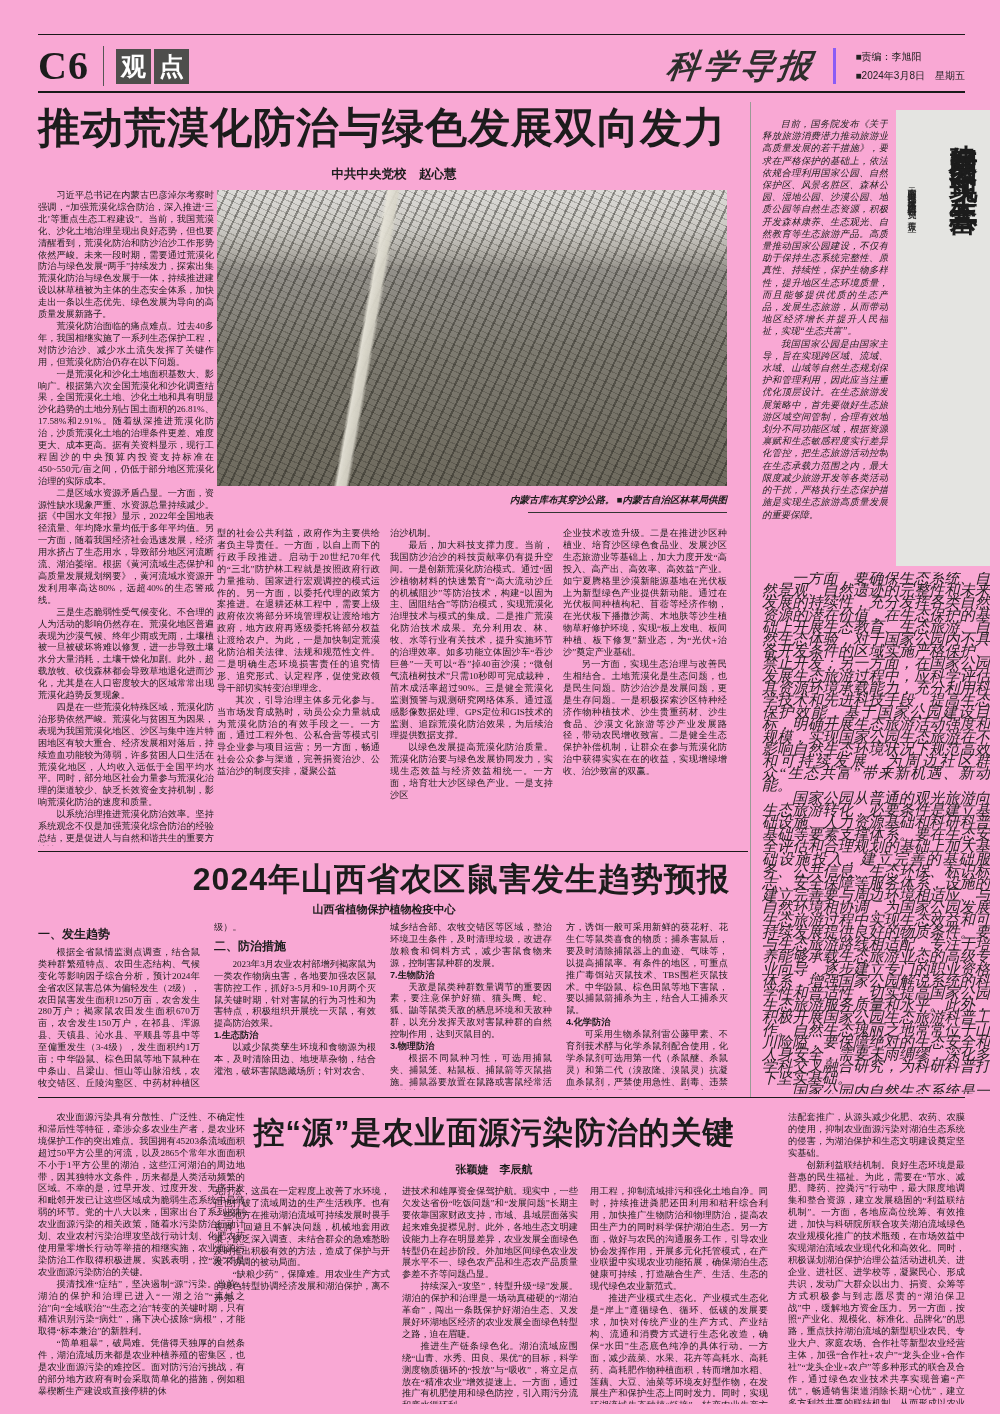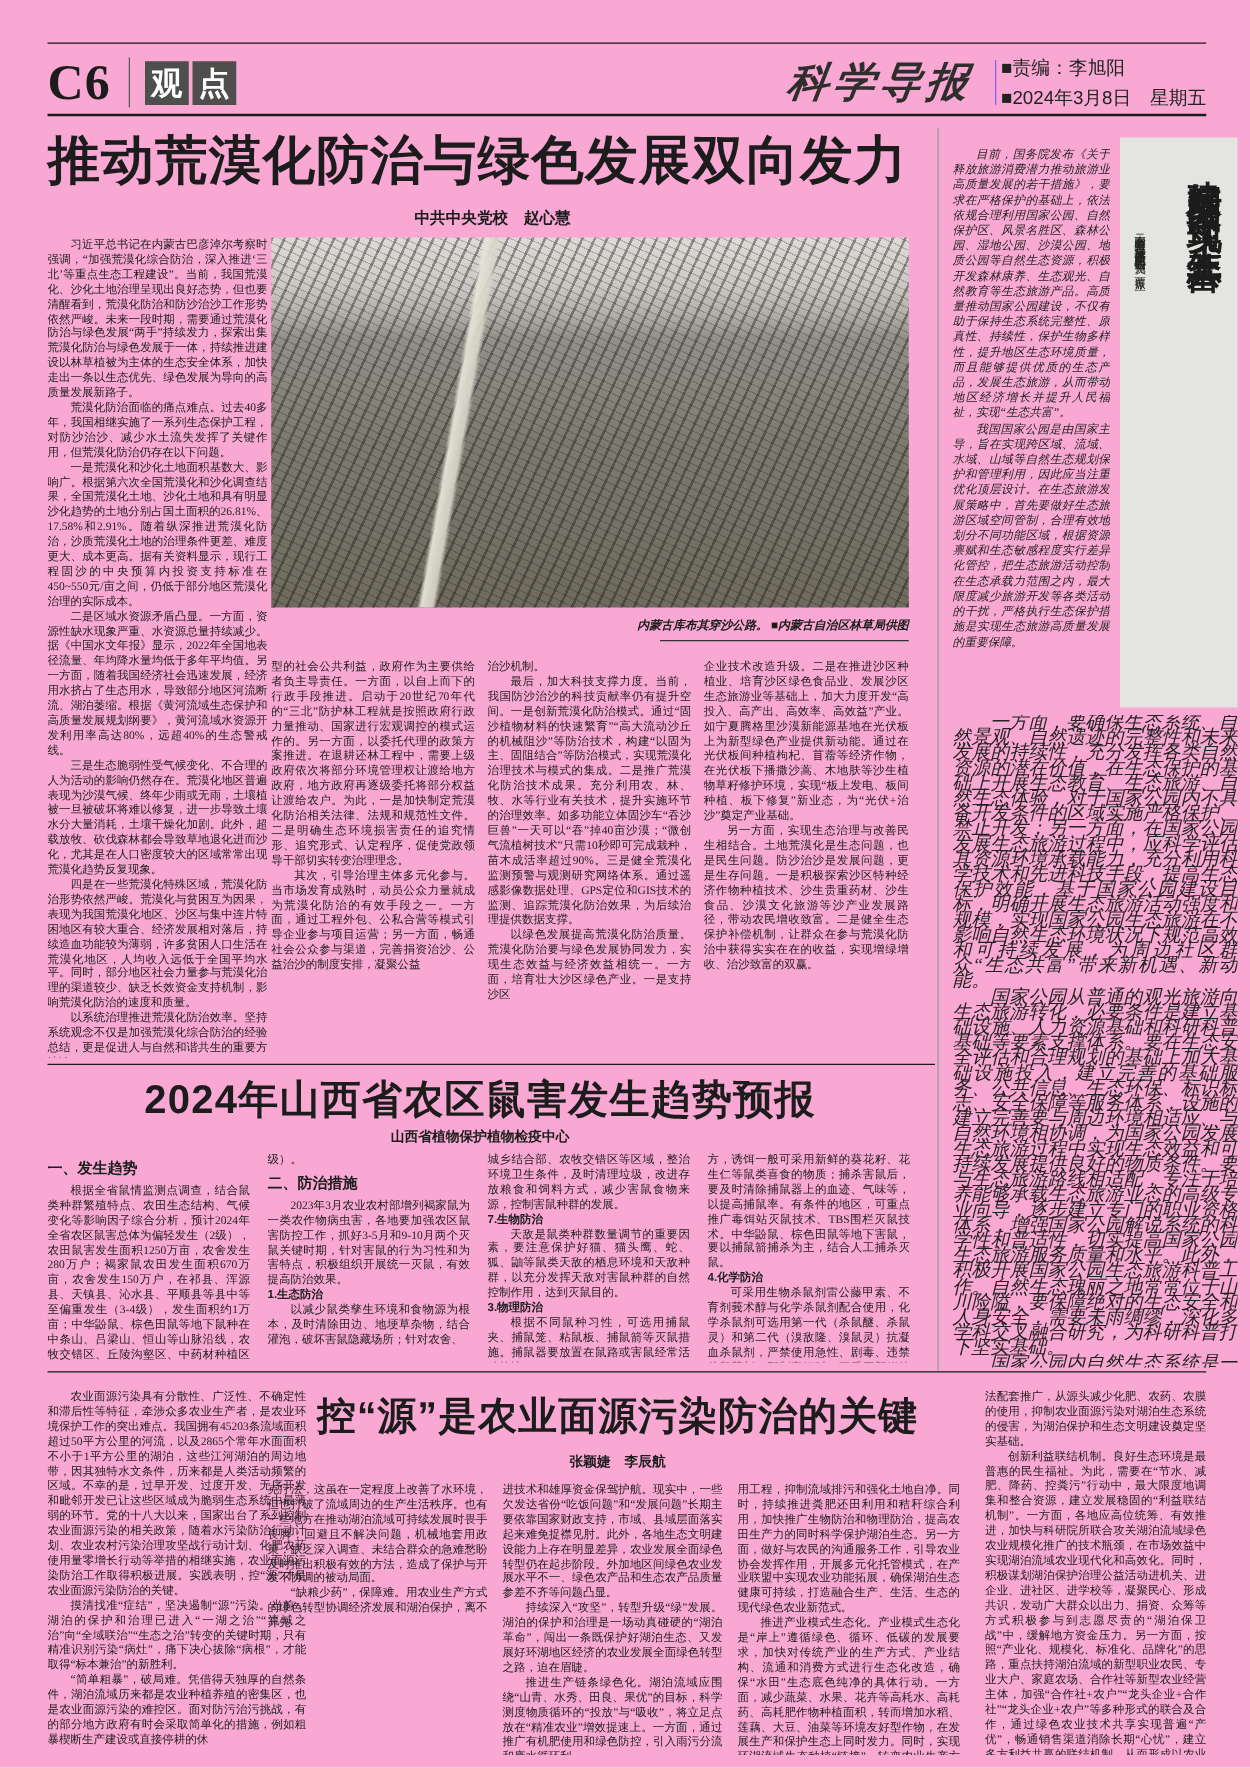--- a/index.html
+++ b/index.html
@@ -10,23 +10,23 @@
 
   
   .header{position:absolute;left:38px;top:42px;width:927px;height:48px;display:flex;align-items:center;}
   .pageno{font-family:"Liberation Serif",serif;font-size:40px;font-weight:bold;letter-spacing:1px;line-height:44px;}
   .hdr-div{width:1px;height:40px;background:#555;margin:0 12px 0 14px;}
   .badge{display:flex;gap:3px;}
   .badge span{width:35px;height:35px;background:#4e4e4c;color:#fff;display:flex;align-items:center;justify-content:center;
         font-family:"Liberation Sans","DejaVu Sans",sans-serif;font-size:25px;font-weight:bold;}
   .masthead{margin-left:auto;font-style:italic;font-weight:bold;font-size:33px;letter-spacing:4px;
         transform:skewX(-8deg);color:#2e2e2c;font-family:"Liberation Serif",serif;}
-  .pubinfo{margin-left:18px;padding-left:4px;border-left:1px solid #8b5cf6;height:36px;
+  .pubinfo{margin-left:18px;padding-left:20px;border-left:3px solid #8b5cf6;height:36px;
         display:flex;flex-direction:column;justify-content:center;gap:5px;
-        font-family:"Liberation Sans","DejaVu Sans",sans-serif;font-size:15px;color:#222;}
+        font-family:"Liberation Sans","DejaVu Sans",sans-serif;font-size:10px;color:#222;}
 
   
   .col{position:absolute;overflow:hidden;text-align:justify;font-size:9.2px;line-height:11.9px;}
   .col p{margin:0;text-indent:2em;}
   .col p.cont{text-indent:0;}
   .col p.h2{font-family:"Liberation Sans","DejaVu Sans",sans-serif;font-weight:bold;font-size:12px;
             text-indent:0;margin:7px 0 6px 0;}
   .col p.h1{font-weight:bold;text-indent:0;font-family:"Liberation Sans","DejaVu Sans",sans-serif;}
   .kai{font-style:italic;color:#222;}
 
@@ -46,21 +46,21 @@
         font-size:9.5px;font-style:italic;font-weight:bold;}
   .caption-rule{position:absolute;left:528px;top:512px;width:199px;height:1px;background:#333;}
 
   
   .v-box{position:absolute;left:896px;top:110px;width:94px;height:456px;background:#e4e4e1;}
   .v-title{position:absolute;right:8px;top:12px;writing-mode:vertical-rl;
         font-family:"Liberation Sans","DejaVu Sans",sans-serif;font-weight:900;font-size:28px;letter-spacing:3px;}
   .v-byline{position:absolute;left:9px;top:70px;writing-mode:vertical-rl;font-size:9px;letter-spacing:1px;color:#222;}
 
   
-  .mid-title{position:absolute;left:38px;top:858px;width:692px;text-align:center;
+  .mid-title{position:absolute;left:38px;top:858px;width:692px;text-align:right;
         font-family:"Liberation Sans","DejaVu Sans",sans-serif;font-weight:900;font-size:32px;letter-spacing:1px;}
   .mid-byline{position:absolute;left:38px;top:902px;width:692px;text-align:center;font-size:11px;font-weight:bold;}
   .bot-title{position:absolute;left:214px;top:1112px;width:560px;text-align:center;
         font-family:"Liberation Sans","DejaVu Sans",sans-serif;font-weight:900;font-size:31px;letter-spacing:1px;}
   .bot-byline{position:absolute;left:214px;top:1162px;width:560px;text-align:center;font-size:11px;font-weight:bold;}
 </style>
 </head>
 <body>
 
 <div class="page">

